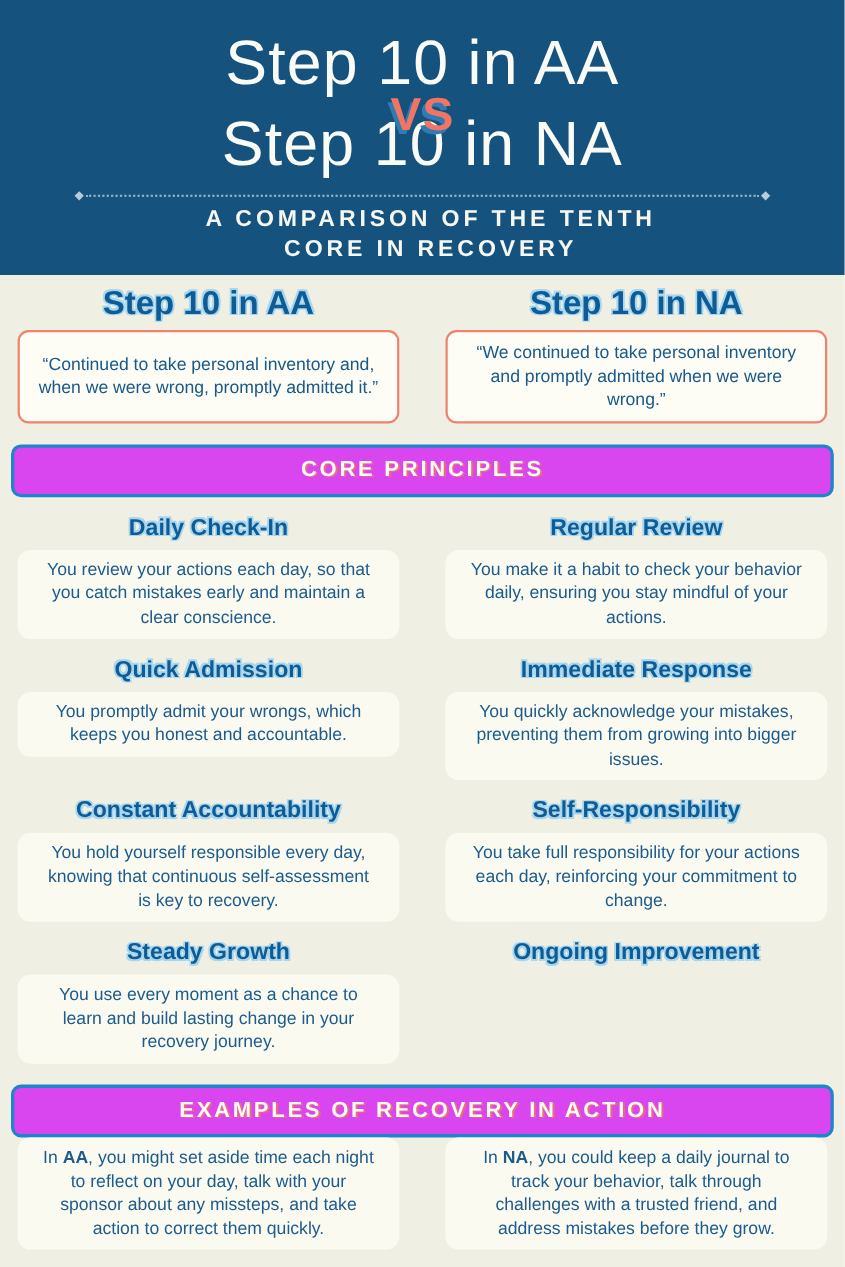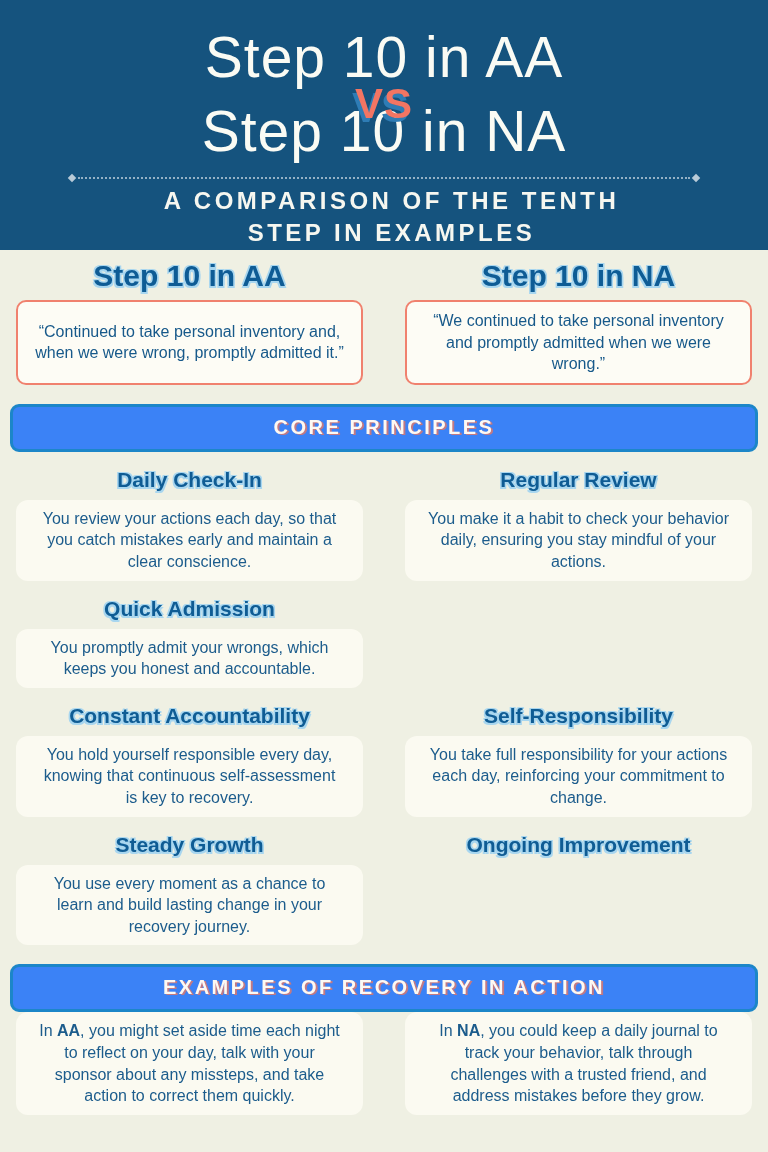--- a/index.html
+++ b/index.html
@@ -15,35 +15,35 @@
   .hero-line2 { top:98px; }
   .vs { position:absolute; left:0; right:0; top:80px; text-align:center; z-index:2;
         color:#F27563; font-size:42px; font-weight:800; letter-spacing:1px;
         text-shadow:-3px 4px 0 #2E7CB5; }
   .divider { position:absolute; top:177px; left:78px; right:78px;
              border-top:2px dotted rgba(255,255,255,0.55); }
   .divider::before, .divider::after { content:""; position:absolute; top:-4px;
              width:6px; height:6px; background:rgba(255,255,255,0.7); transform:rotate(45deg); }
   .divider::before { left:-9px; } .divider::after { right:-9px; }
   .subtitle { position:absolute; top:185px; left:15px; right:0; text-align:center;
-              color:#F6F7F0; font-weight:700; font-size:24px; letter-spacing:3.5px;
+              color:#F6F7F0; font-weight:700; font-size:21px; letter-spacing:3.5px;
               line-height:1.33; }
 
   
   .content { padding:0 16px; flex:1 1 auto; display:flex; flex-direction:column; }
   .cols { display:grid; grid-template-columns:1fr 1fr; column-gap:42px; }
   .halo { text-shadow:-1.5px -1.5px 0 #A8D6EF, 1.5px -1.5px 0 #A8D6EF,
                       -1.5px 1.5px 0 #A8D6EF, 1.5px 1.5px 0 #A8D6EF; }
   .intro-heading { font-size:30px; font-weight:800; color:#0E5C95; text-align:center;
                    margin:9px 0 7px; }
   .quote-box { background:#FDFCF5; border:2px solid #F0816E; border-radius:10px;
                padding:8px 12px; color:#17598A; font-size:16px; font-weight:500;
                line-height:1.35; text-align:center; min-height:56px;
                display:flex; align-items:center; justify-content:center; }
-  .banner { margin:19px -6px 0; background:#3b82f6; border:3px solid #1C86C8;
+  .banner { margin:19px -6px 0; background:#d946ef; border:3px solid #1C86C8;
             border-radius:9px; color:#FDF9F3; font-weight:700; font-size:20px;
             letter-spacing:2.5px; text-align:center; padding:9px 0 10px;
             text-shadow:2px 1px 0 rgba(231,119,100,0.78); }
   .cell-title { font-size:21px; font-weight:800; color:#0F5C94; text-align:center;
                 margin:16px 0 8px; }
   .cell-body { background:#FBFAF1; border-radius:12px; padding:8px 22px;
                color:#1C5C8C; font-size:16px; line-height:1.35; text-align:center;
                min-height:56px; display:flex; align-items:center; justify-content:center; }
   .example-body { min-height:74px; }
   b { font-weight:800; }
@@ -53,21 +53,21 @@
 
 <div class="page">
 
   <div class="header">
     <div class="hero-line hero-line1">Step 10 in AA</div>
     <div class="vs">VS</div>
     <div class="hero-line hero-line2">Step 10 in NA</div>
     <div class="divider"></div>
     <div class="subtitle">
       <div>A COMPARISON OF THE TENTH</div>
-      <div>STEP IN EXAMPLES</div>
+      <div>CORE IN RECOVERY</div>
     </div>
   </div>
 
   <div class="content">
 
     <div class="cols">
       <div class="intro-heading halo">Step 10 in AA</div>
       <div class="intro-heading halo">Step 10 in NA</div>
     </div>
     <div class="cols">
@@ -89,20 +89,24 @@
       <div>
         <div class="cell-title halo">Regular Review</div>
         <div class="cell-body">You make it a habit to check your behavior daily, ensuring you stay mindful of your actions.</div>
       </div>
     </div>
 
     <div class="cols">
       <div>
         <div class="cell-title halo">Quick Admission</div>
         <div class="cell-body">You promptly admit your wrongs, which keeps you honest and accountable.</div>
+      </div>
+      <div>
+        <div class="cell-title halo">Immediate Response</div>
+        <div class="cell-body">You quickly acknowledge your mistakes, preventing them from growing into bigger issues.</div>
       </div>
     </div>
 
     <div class="cols">
       <div>
         <div class="cell-title halo">Constant Accountability</div>
         <div class="cell-body">You hold yourself responsible every day, knowing that continuous self-assessment is key to recovery.</div>
       </div>
       <div>
         <div class="cell-title halo">Self-Responsibility</div>

